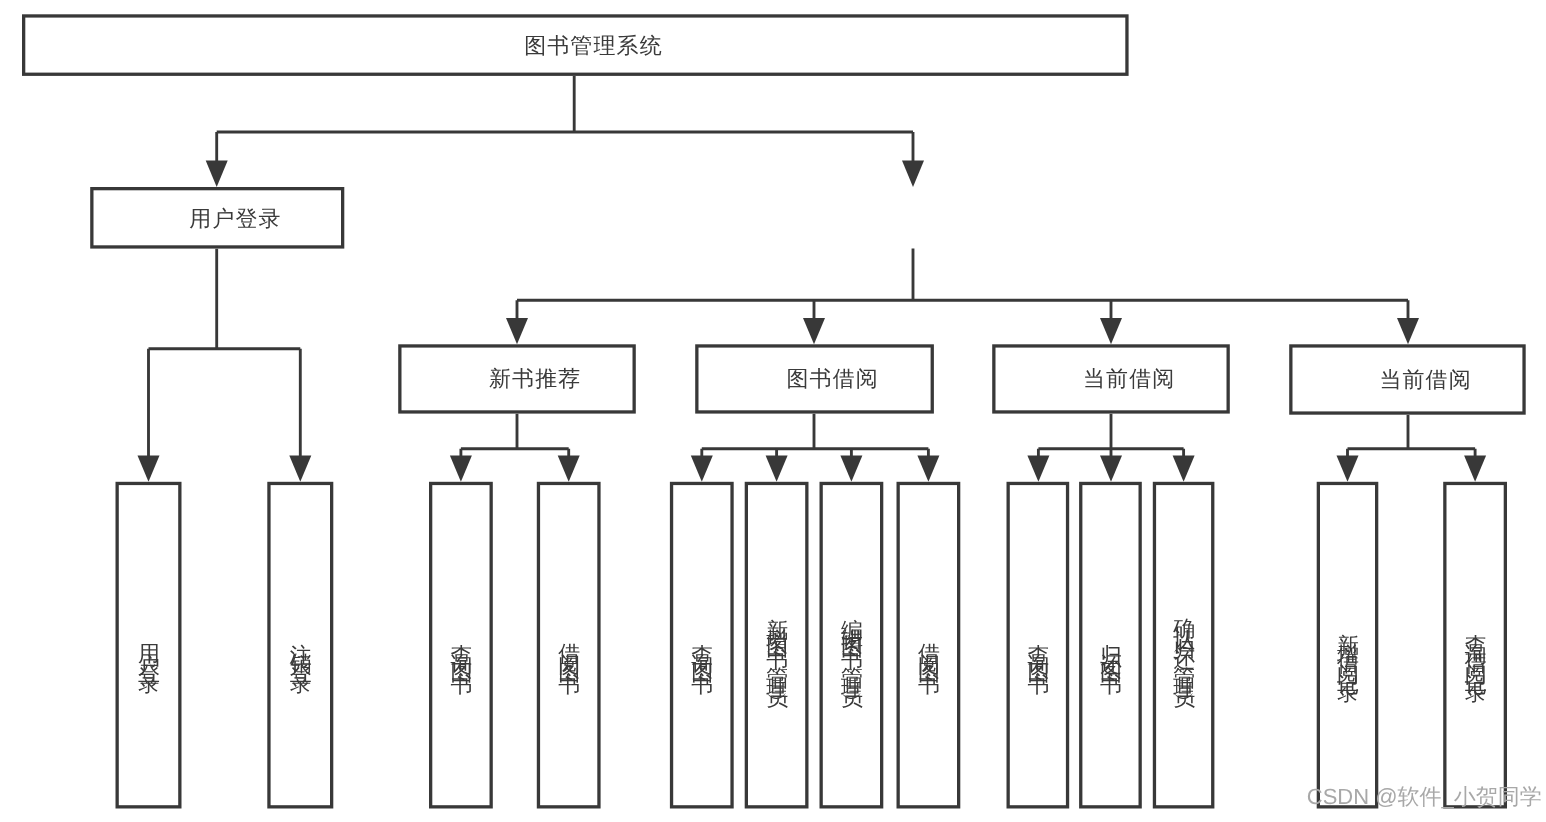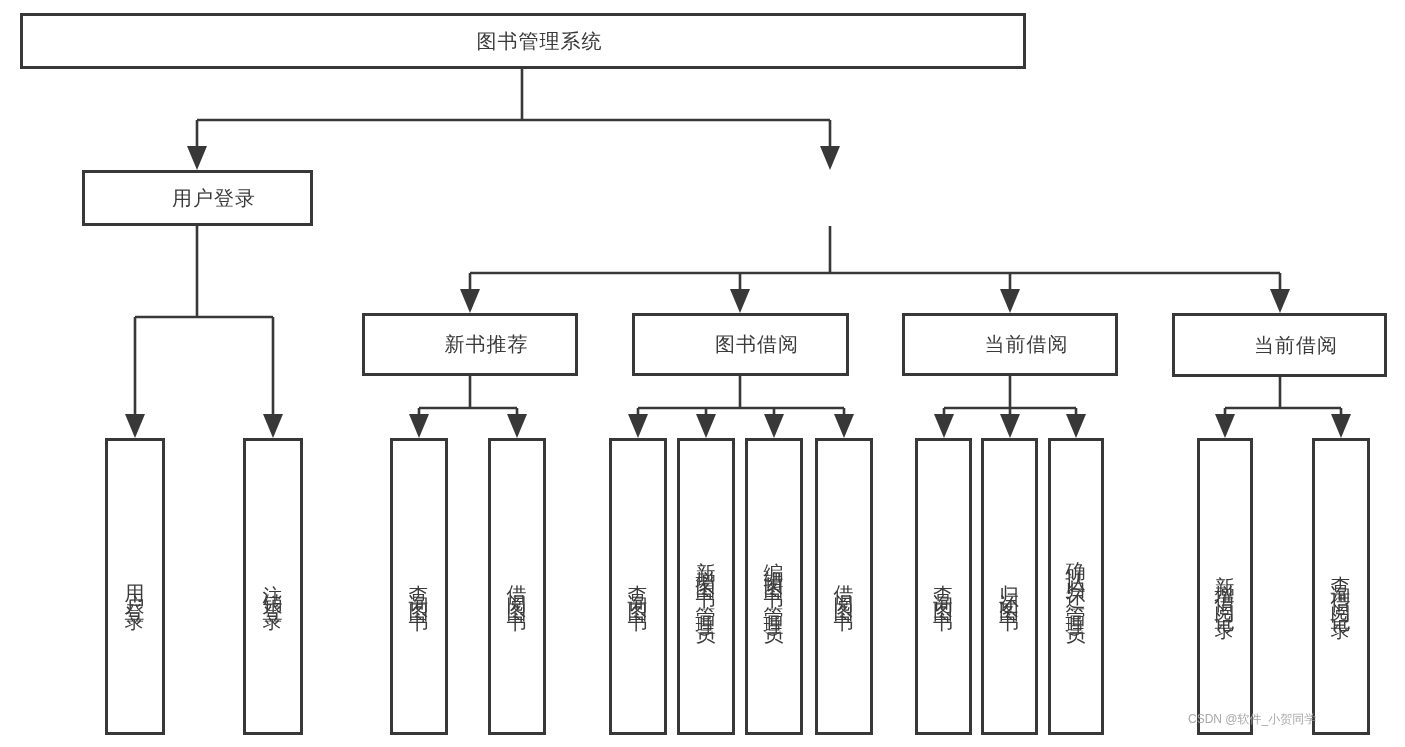--- a/index.html
+++ b/index.html
@@ -35,21 +35,21 @@
     writing-mode:vertical-rl;
     text-orientation:mixed;
     font-size:20px;color:#3a3a3a;
     letter-spacing:9px;
     line-height:1;
     white-space:nowrap;
   }
   .watermark{
     position:absolute;
     left:1188px;top:711px;
-    font-size:12px;
+    font-size:20px;
     color:#a8a8a8;
     white-space:nowrap;
     z-index:5;
   }
 </style>
 </head>
 <body>
 
 <div id="canvas">
 

